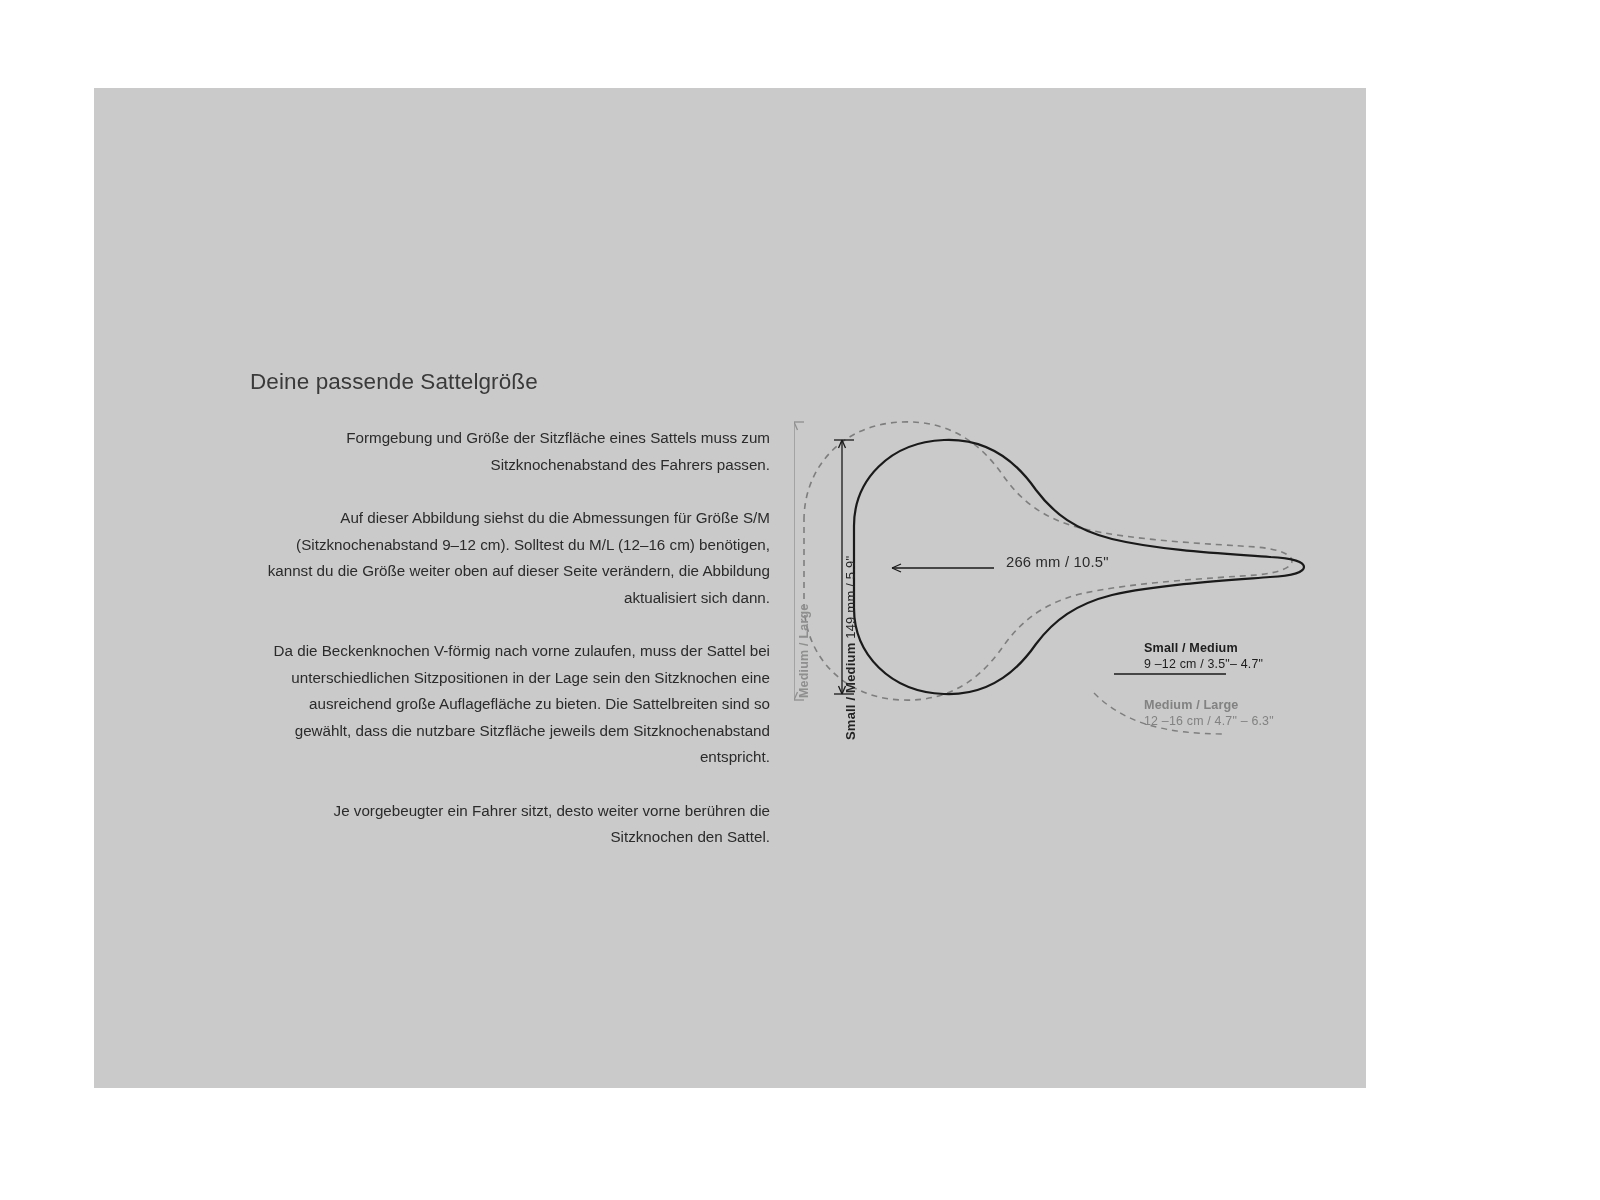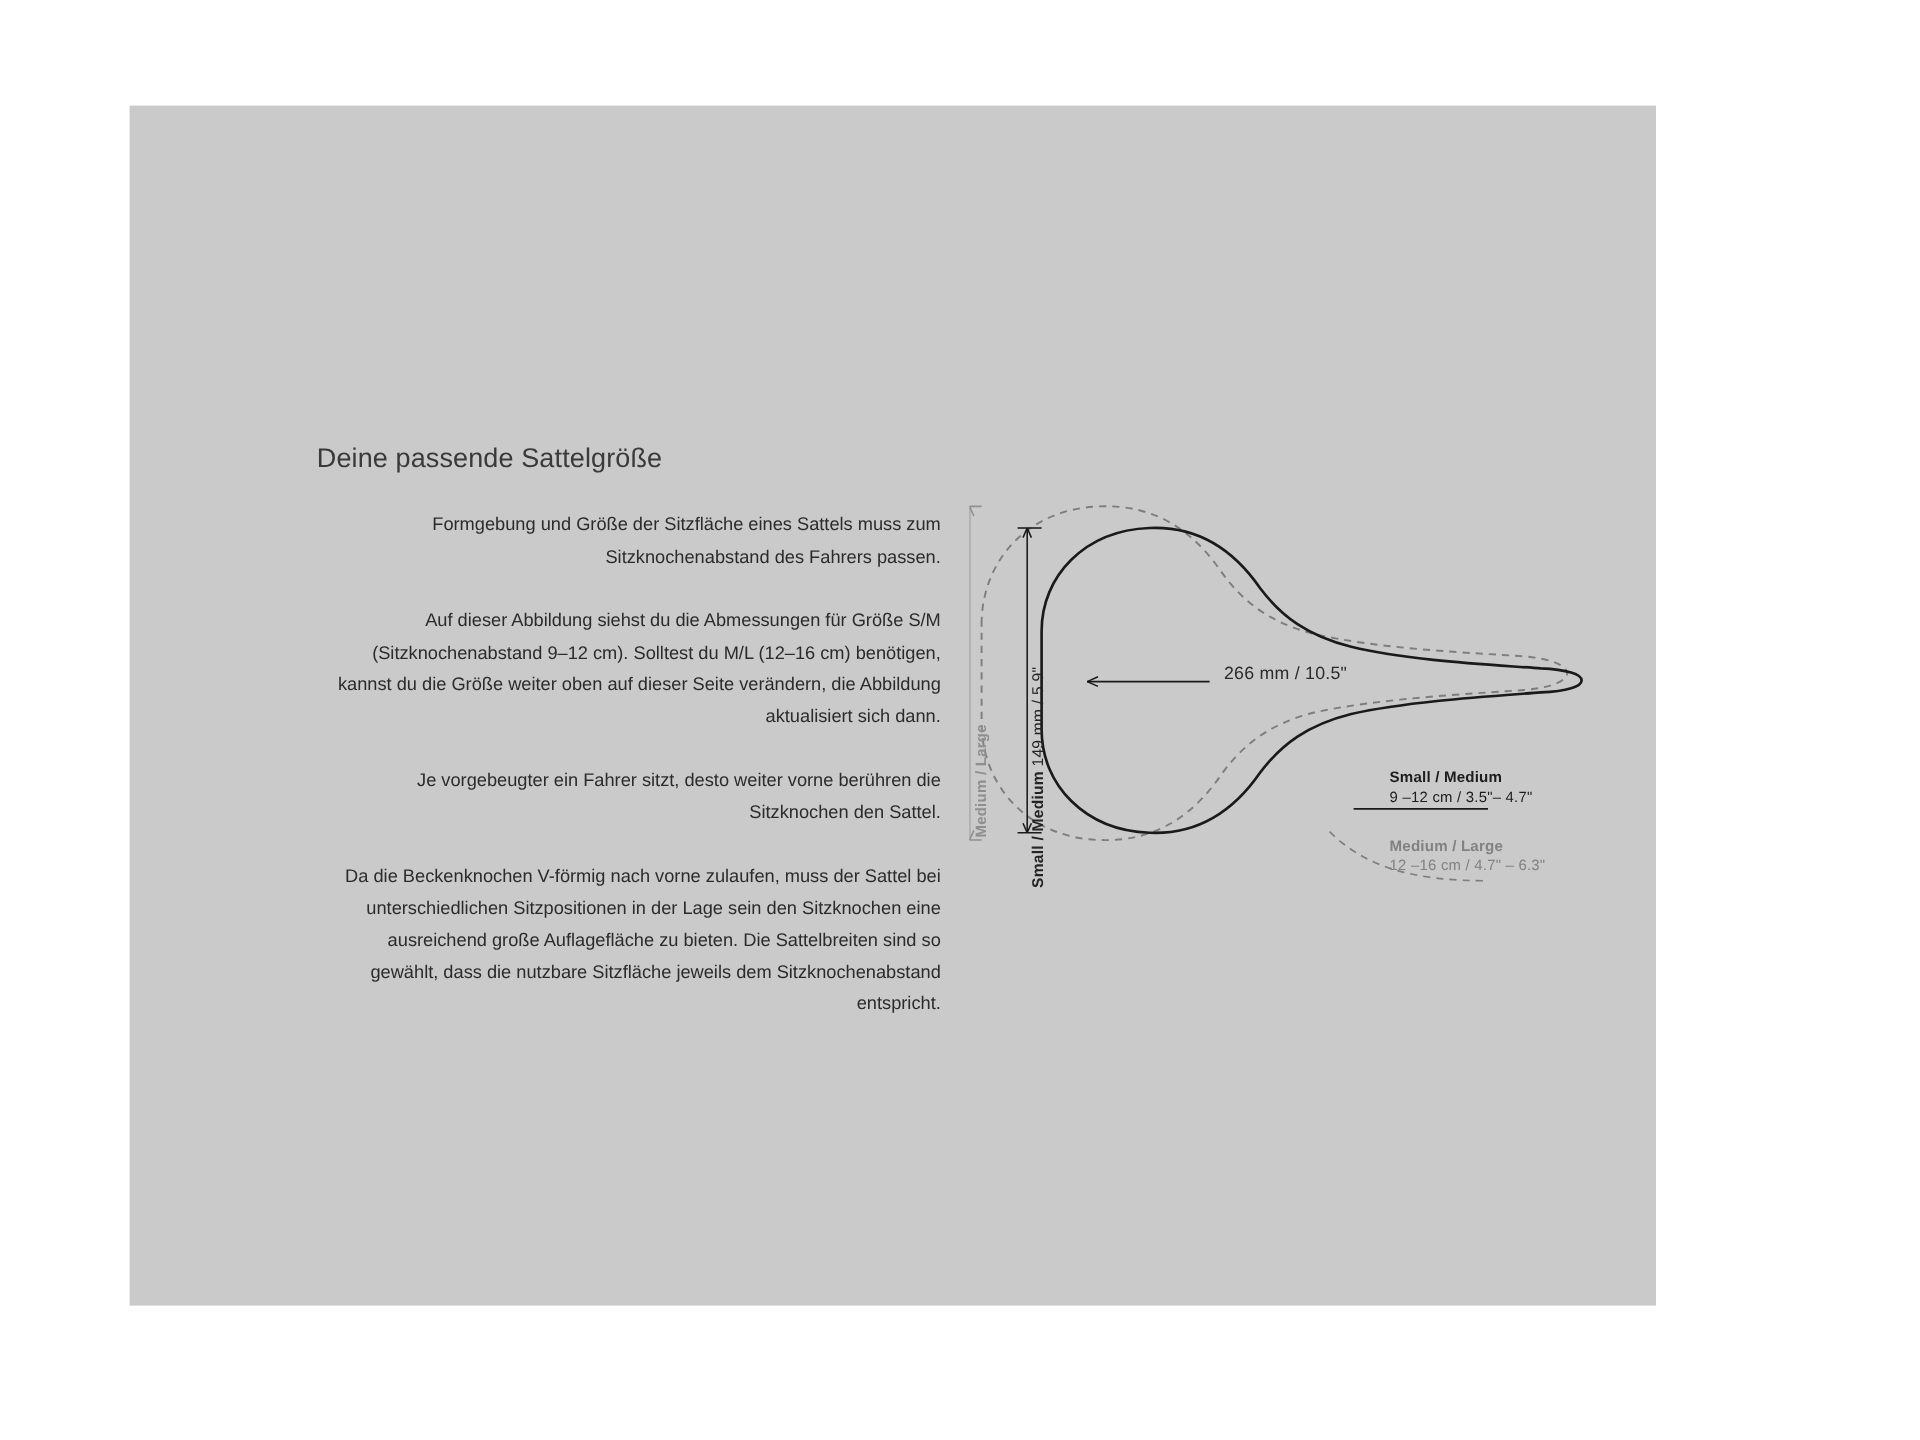--- a/index.html
+++ b/index.html
@@ -15,21 +15,21 @@
   }
   #page {
     position: relative;
     width: 1600px;
     height: 1200px;
     background: #ffffff;
     overflow: hidden;
   }
   #panel {
     position: absolute;
-    left: 108px;
+    left: 94px;
     top: 88px;
     width: 1272px;
     height: 1000px;
     background: #c9cac9;
   }
   #content {
     position: absolute;
     left: 0;
     top: 0;
     width: 1408px;
@@ -129,22 +129,22 @@
 <body>
 
 <div id="page">
   <div id="panel">
     <div id="content">
 
       <div id="textcol">
         <h1 id="heading">Deine passende Sattelgröße</h1>
         <p class="para">Formgebung und Größe der Sitzfläche eines Sattels muss zum Sitzknochenabstand des Fahrers passen.</p>
         <p class="para">Auf dieser Abbildung siehst du die Abmessungen für Größe S/M (Sitzknochenabstand 9–12 cm). Solltest du M/L (12–16 cm) benötigen, kannst du die Größe weiter oben auf dieser Seite verändern, die Abbildung aktualisiert sich dann.</p>
+        <p class="para">Da die Beckenknochen V-förmig nach vorne zulaufen, muss der Sattel bei unterschiedlichen Sitzpositionen in der Lage sein den Sitzknochen eine ausreichend große Auflagefläche zu bieten. Die Sattelbreiten sind so gewählt, dass die nutzbare Sitzfläche jeweils dem Sitzknochenabstand entspricht.</p>
         <p class="para">Je vorgebeugter ein Fahrer sitzt, desto weiter vorne berühren die Sitzknochen den Sattel.</p>
-        <p class="para">Da die Beckenknochen V-förmig nach vorne zulaufen, muss der Sattel bei unterschiedlichen Sitzpositionen in der Lage sein den Sitzknochen eine ausreichend große Auflagefläche zu bieten. Die Sattelbreiten sind so gewählt, dass die nutzbare Sitzfläche jeweils dem Sitzknochenabstand entspricht.</p>
       </div>
 
       <div id="diagram">
         <svg width="560" height="330" viewBox="0 0 560 330" xmlns="http://www.w3.org/2000/svg">
 
           <path d="M 10 112
                    C 10 60, 48 16, 108 14
                    C 158 12, 188 38, 208 66
                    C 226 92, 248 110, 286 120
                    C 340 133, 420 136, 462 139

